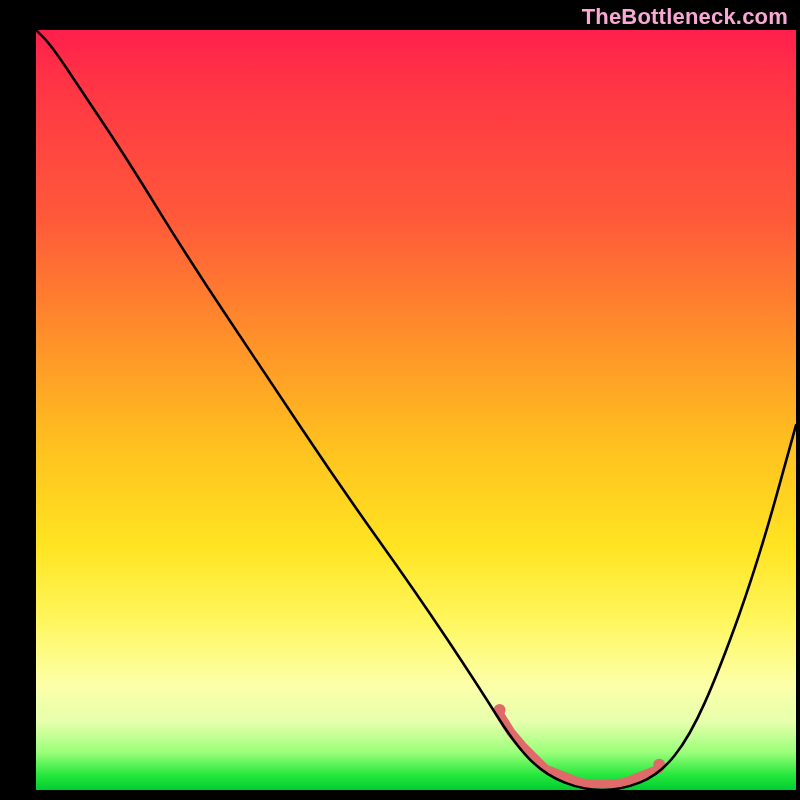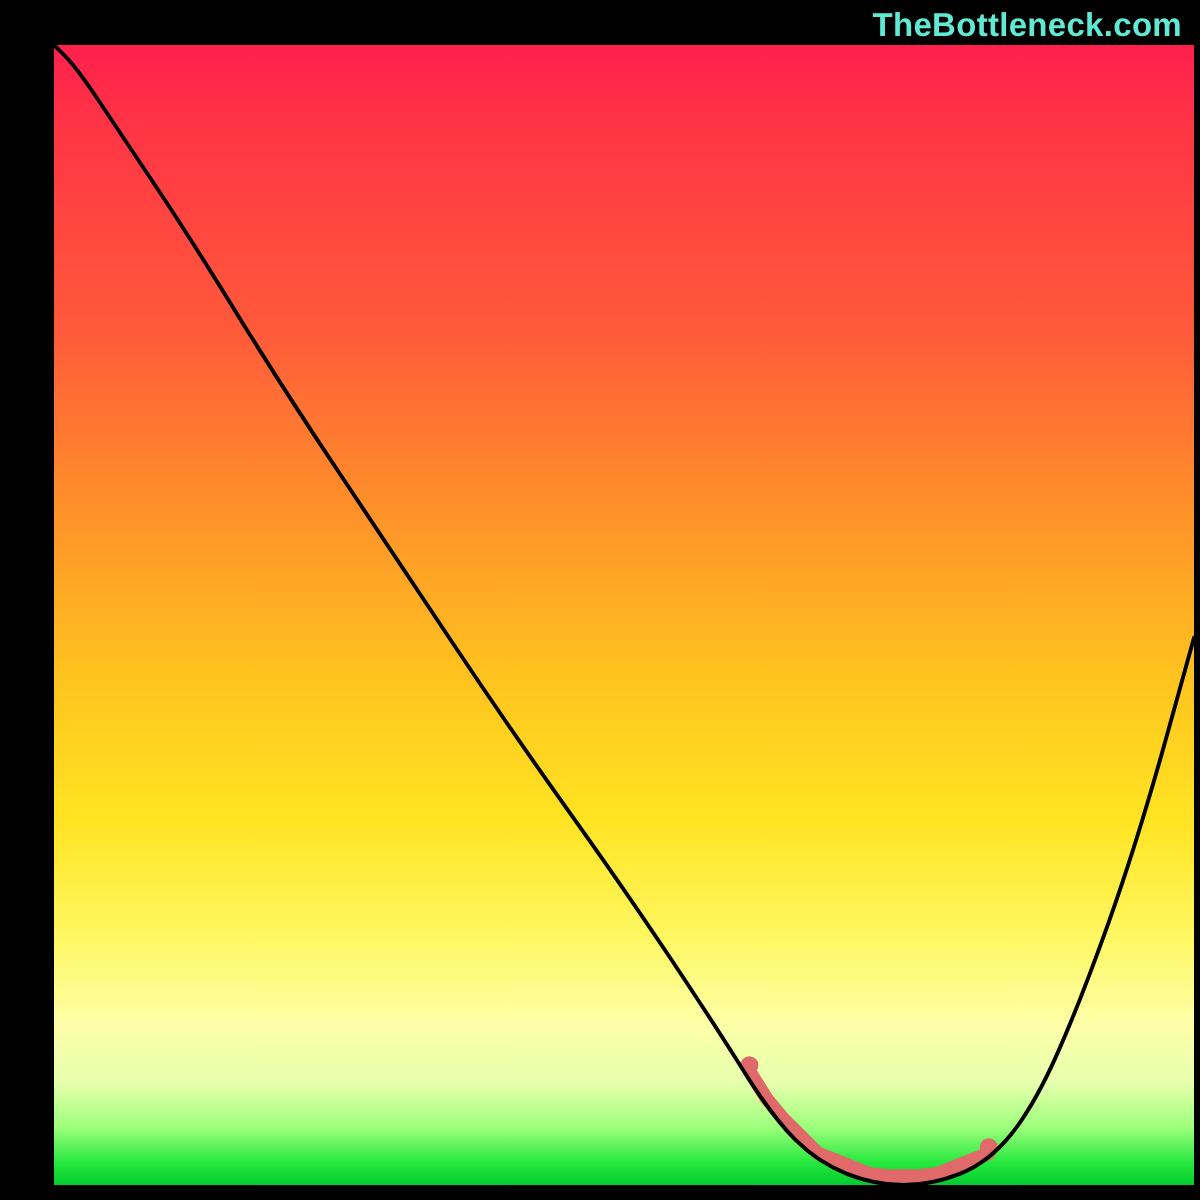--- a/index.html
+++ b/index.html
@@ -16,21 +16,21 @@
     width: 800px;
     height: 800px;
     background: #000;
   }
   .watermark {
     position: absolute;
     top: 4px;
     right: 12px;
     font-size: 22px;
     font-weight: 700;
-    color: #5eead4;
+    color: #f9a8d4;
     letter-spacing: 0.2px;
     z-index: 20;
   }
   
   .plot {
     position: absolute;
     left: 36px;
     top: 30px;
     width: 760px;  
     height: 760px; 

